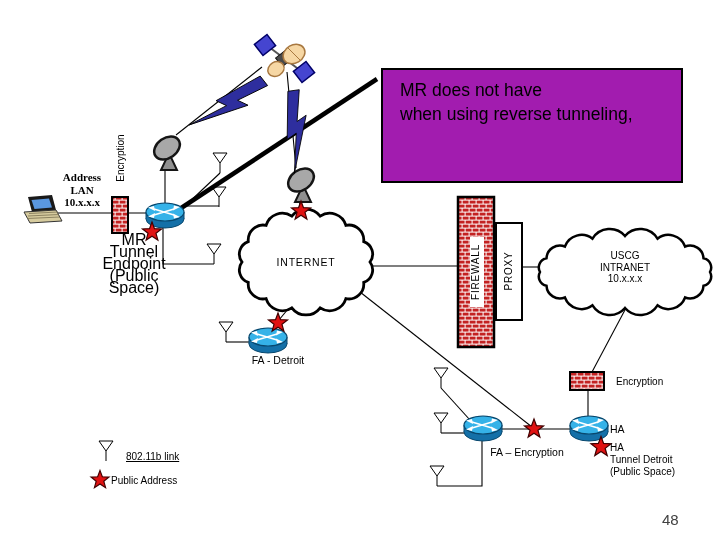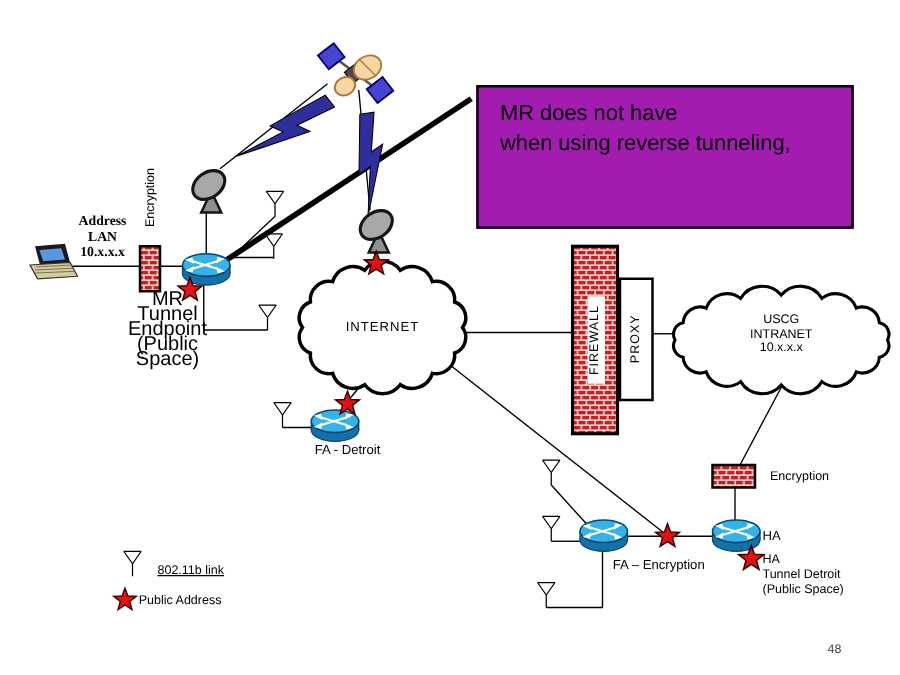--- a/index.html
+++ b/index.html
@@ -187,15 +187,15 @@
   <div class="lbl" style="left:610px;top:442px;font-size:10px;">
     <div>HA</div>
     <div>Tunnel Detroit</div>
     <div>(Public Space)</div>
   </div>
 
   <div class="lbl" style="left:126px;top:451px;font-size:10px;text-decoration:underline;">802.11b link</div>
 
   <div class="lbl" style="left:111px;top:475px;font-size:10px;">Public Address</div>
 
-  <div class="lbl pagenum" style="left:662px;top:514px;font-size:10px;">48</div>
+  <div class="lbl pagenum" style="left:662px;top:514px;font-size:15px;">48</div>
 
 </div>
 
 </body></html>

